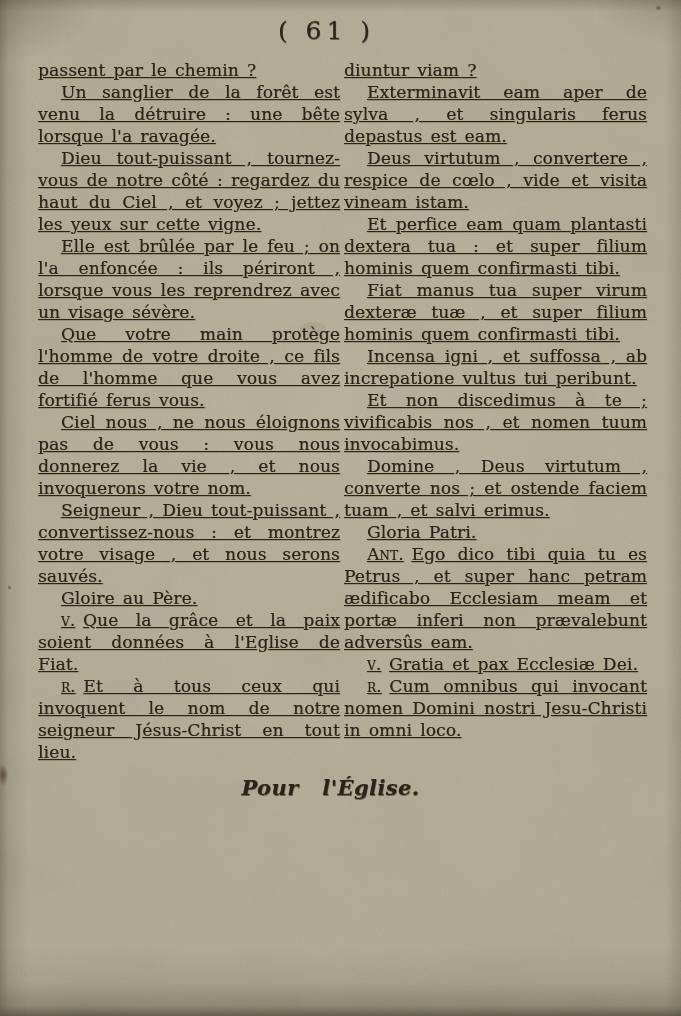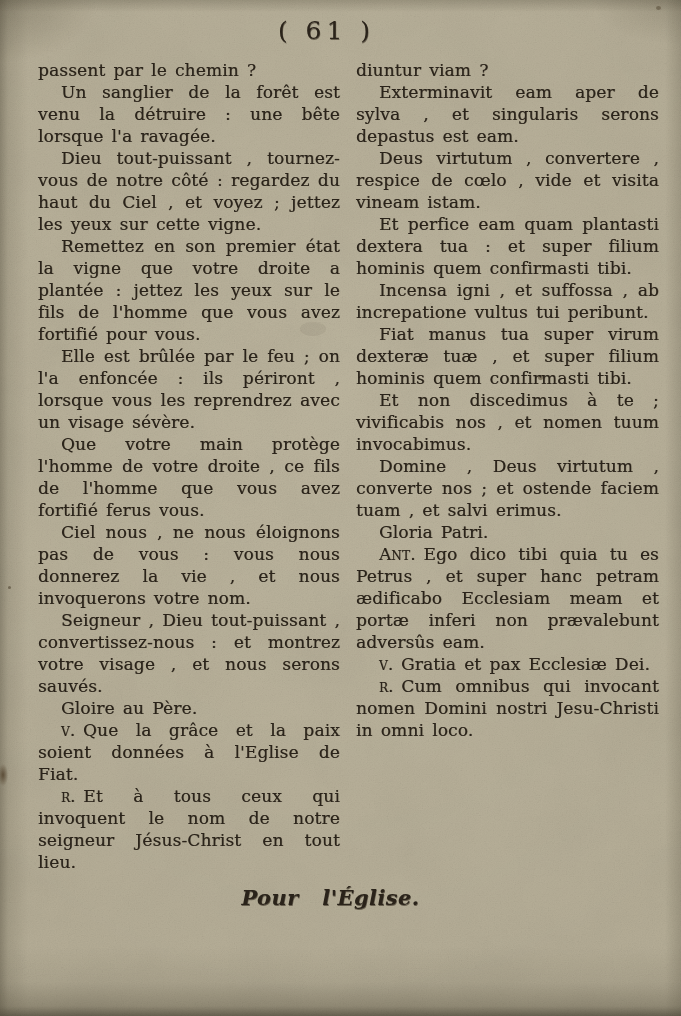--- a/index.html
+++ b/index.html
@@ -15,21 +15,21 @@
       linear-gradient(180deg, rgba(80,74,57,0.28) 0px, rgba(80,74,57,0) 12px),
       linear-gradient(0deg, rgba(48,43,30,0.58) 0px, rgba(66,60,43,0.30) 10px, rgba(80,74,57,0.10) 34px, rgba(80,74,57,0) 70px),
       #b6ae97;
   }
   .texture { position:absolute; left:0; top:0; width:681px; height:1016px; pointer-events:none; mix-blend-mode:multiply; }
   .content { position:absolute; left:0; top:0; right:0; bottom:0; padding:16px 22px 0 38px; box-sizing:border-box; }
   .pagenum {
     text-align:center; font-size:25px; letter-spacing:5px;
     margin:0 44px 14px 0; text-shadow:0.5px 0.5px 0.5px rgba(42,33,22,0.55);
   }
-  .cols { display:flex; gap:16px; }
+  .cols { display:flex; gap:4px;text-decoration:underline; }
   .col { text-align:justify; font-size:17px; line-height:22px; }
   .col.left  { width:302px; flex:none; }
   .col.right { width:303px; flex:none; }
   p.para {
     margin:0; text-indent:1.35em; word-spacing:2.5px; letter-spacing:0.15px;
     text-shadow:0.45px 0.45px 0.5px rgba(42,33,22,0.5);
   }
   p.noindent { text-indent:0; }
   .gap-sm { margin-top:7px; }
   .gap-md { margin-top:26px; }
@@ -80,36 +80,35 @@
 
   <div class="content">
 
     <div class="pagenum">( 61 )</div>
 
     <div class="cols">
       <div class="col left">
         <p class="para noindent"><span>passent par le chemin ?</span></p>
         <p class="para"><span>Un sanglier de la forêt est venu la détruire : une bête lorsque l'a ravagée.</span></p>
         <p class="para"><span>Dieu tout-puissant , tournez-vous de notre côté : regardez du haut du Ciel , et voyez ; jettez les yeux sur cette vigne.</span></p>
-        <p class="para gap-sm"><span>Remettez en son premier état la vigne que votre droite a plantée : jettez les yeux sur le fils de l'homme que vous avez fortifié pour vous.</span></p>
         <p class="para"><span>Elle est brûlée par le feu ; on l'a enfoncée : ils périront , lorsque vous les reprendrez avec un visage sévère.</span></p>
         <p class="para"><span>Que votre main protège l'homme de votre droite , ce fils de l'homme que vous avez fortifié ferus vous.</span></p>
         <p class="para"><span>Ciel nous , ne nous éloignons pas de vous : vous nous donnerez la vie , et nous invoquerons votre nom.</span></p>
         <p class="para"><span>Seigneur , Dieu tout-puissant , convertissez-nous : et montrez votre visage , et nous serons sauvés.</span></p>
         <p class="para"><span>Gloire au Père.</span></p>
         <p class="para gap-lg"><span class="vlabel">v.</span><span>Que la grâce et la paix soient données à l'Eglise de Fiat.</span></p>
         <p class="para"><span class="vlabel">r.</span><span>Et à tous ceux qui invoquent le nom de notre seigneur Jésus-Christ en tout lieu.</span></p>
       </div>
       <div class="col right">
         <p class="para noindent"><span>diuntur viam ?</span></p>
-        <p class="para"><span>Exterminavit eam aper de sylva , et singularis serons depastus est eam.</span></p>
+        <p class="para"><span>Exterminavit eam aper de sylva , et singularis ferus depastus est eam.</span></p>
         <p class="para"><span>Deus virtutum , convertere , respice de cœlo , vide et visita vineam istam.</span></p>
         <p class="para gap-md"><span>Et perfice eam quam plantasti dextera tua : et super filium hominis quem confirmasti tibi.</span></p>
+        <p class="para"><span>Fiat manus tua super virum dexteræ tuæ , et super filium hominis quem confirmasti tibi.</span></p>
         <p class="para"><span>Incensa igni , et suffossa , ab increpatione vultus tui peribunt.</span></p>
-        <p class="para"><span>Fiat manus tua super virum dexteræ tuæ , et super filium hominis quem confirmasti tibi.</span></p>
         <p class="para"><span>Et non discedimus à te ; vivificabis nos , et nomen tuum invocabimus.</span></p>
         <p class="para"><span>Domine , Deus virtutum , converte nos ; et ostende faciem tuam , et salvi erimus.</span></p>
         <p class="para"><span>Gloria Patri.</span></p>
         <p class="para"><span class="vlabel">Ant.</span><span>Ego dico tibi quia tu es Petrus , et super hanc petram ædificabo Ecclesiam meam et portæ inferi non prævalebunt adversûs eam.</span></p>
         <p class="para"><span class="vlabel">v.</span><span>Gratia et pax Ecclesiæ Dei.</span></p>
         <p class="para"><span class="vlabel">r.</span><span>Cum omnibus qui invocant nomen Domini nostri Jesu-Christi in omni loco.</span></p>
       </div>
     </div>
 
     <div class="section-heading">Pour l'Église.</div>

